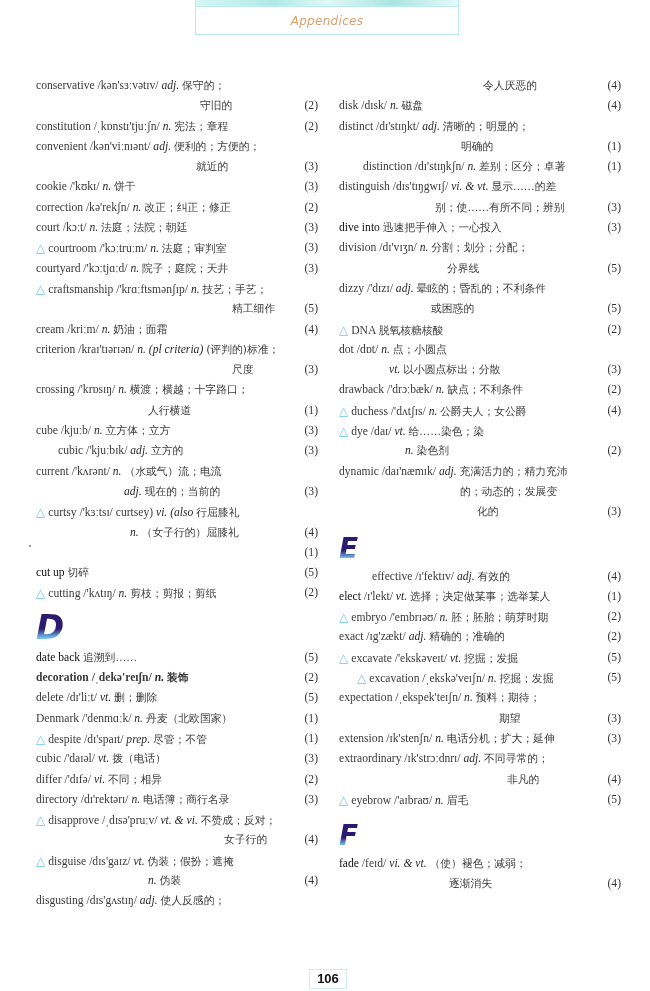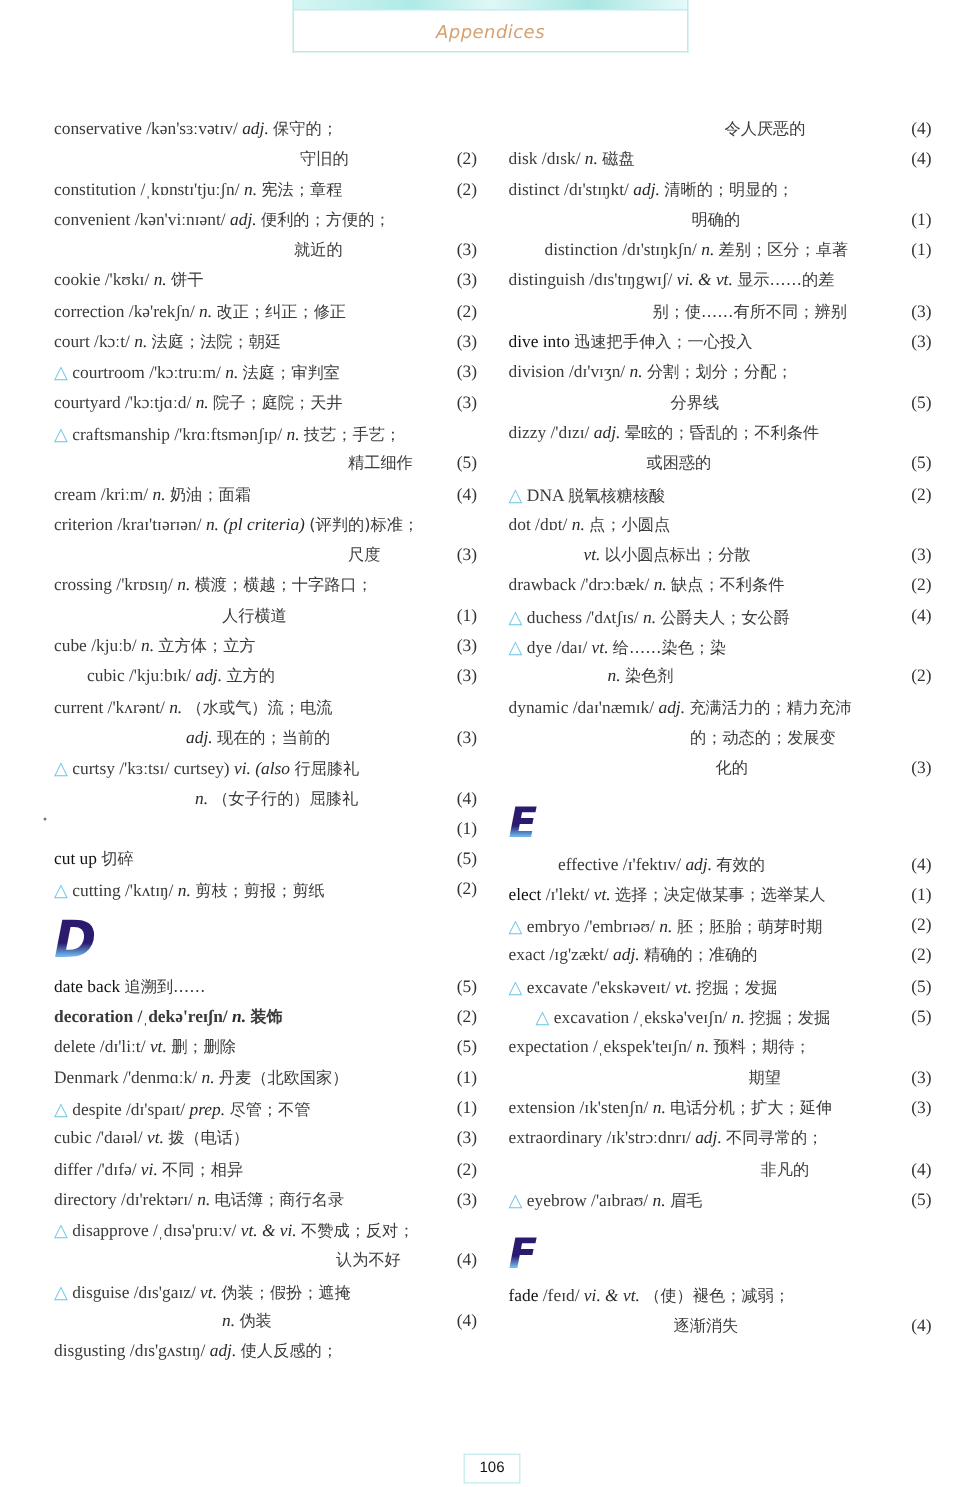--- a/index.html
+++ b/index.html
@@ -35,21 +35,21 @@
   .letter-block { position: relative; height: 44px; }
   .letter {
     position: absolute; left: 0; bottom: 4px; font-family: "DejaVu Sans", sans-serif; font-weight: bold;
     font-size: 34px; line-height: 34px; font-style: italic;
     background: linear-gradient(180deg, #2c1a6e 0%, #2c1a6e 55%, #6db6ea 80%, #a7dcf3 100%);
     -webkit-background-clip: text; background-clip: text; color: transparent;
   }
   .letter.small { font-size: 28px; line-height: 28px; }
   .page-num {
     position: absolute; left: 309px; top: 969px; width: 36px; height: 18px; border: 1px solid #cdeeee;
-    text-align: center; font-family: "Liberation Sans", sans-serif; font-weight: normal; font-size: 10px; line-height: 18px; color: #111;
+    text-align: center; font-family: "Liberation Sans", sans-serif; font-weight: bold; font-size: 13px; line-height: 18px; color: #111;
   }
   .dot-mark { position: absolute; left: 29px; top: 545px; width: 2px; height: 2px; background: #777; border-radius: 1px; }
 </style>
 </head>
 <body>
 
 <div class="header-band">
   <div class="wave"></div>
   <div class="title">Appendices</div>
 </div>
@@ -185,21 +185,21 @@
       <span class="num">(2)</span>
     </div>
     <div class="line">
       <span class="txt" style="left: 0px;"><span class="hw">directory /dɪ'rektərɪ/ </span><span class="pos">n. </span><span class="cn">电话簿；商行名录</span></span>
       <span class="num">(3)</span>
     </div>
     <div class="line">
       <span class="txt" style="left: 0px;"><span class="tri">△</span><span class="hw">disapprove /ˌdɪsə'pruːv/ </span><span class="pos">vt. &amp; vi. </span><span class="cn">不赞成；反对；</span></span>
     </div>
     <div class="line">
-      <span class="txt" style="left: 188px;"><span class="cn">认为不好</span></span>
+      <span class="txt" style="left: 188px;"><span class="cn">女子行的</span></span>
       <span class="num">(4)</span>
     </div>
     <div class="line">
       <span class="txt" style="left: 0px;"><span class="tri">△</span><span class="hw">disguise /dɪs'gaɪz/ </span><span class="pos">vt. </span><span class="cn">伪装；假扮；遮掩</span></span>
     </div>
     <div class="line">
       <span class="txt" style="left: 112px;"><span class="pos">n. </span><span class="cn">伪装</span></span>
       <span class="num">(4)</span>
     </div>
     <div class="line">

